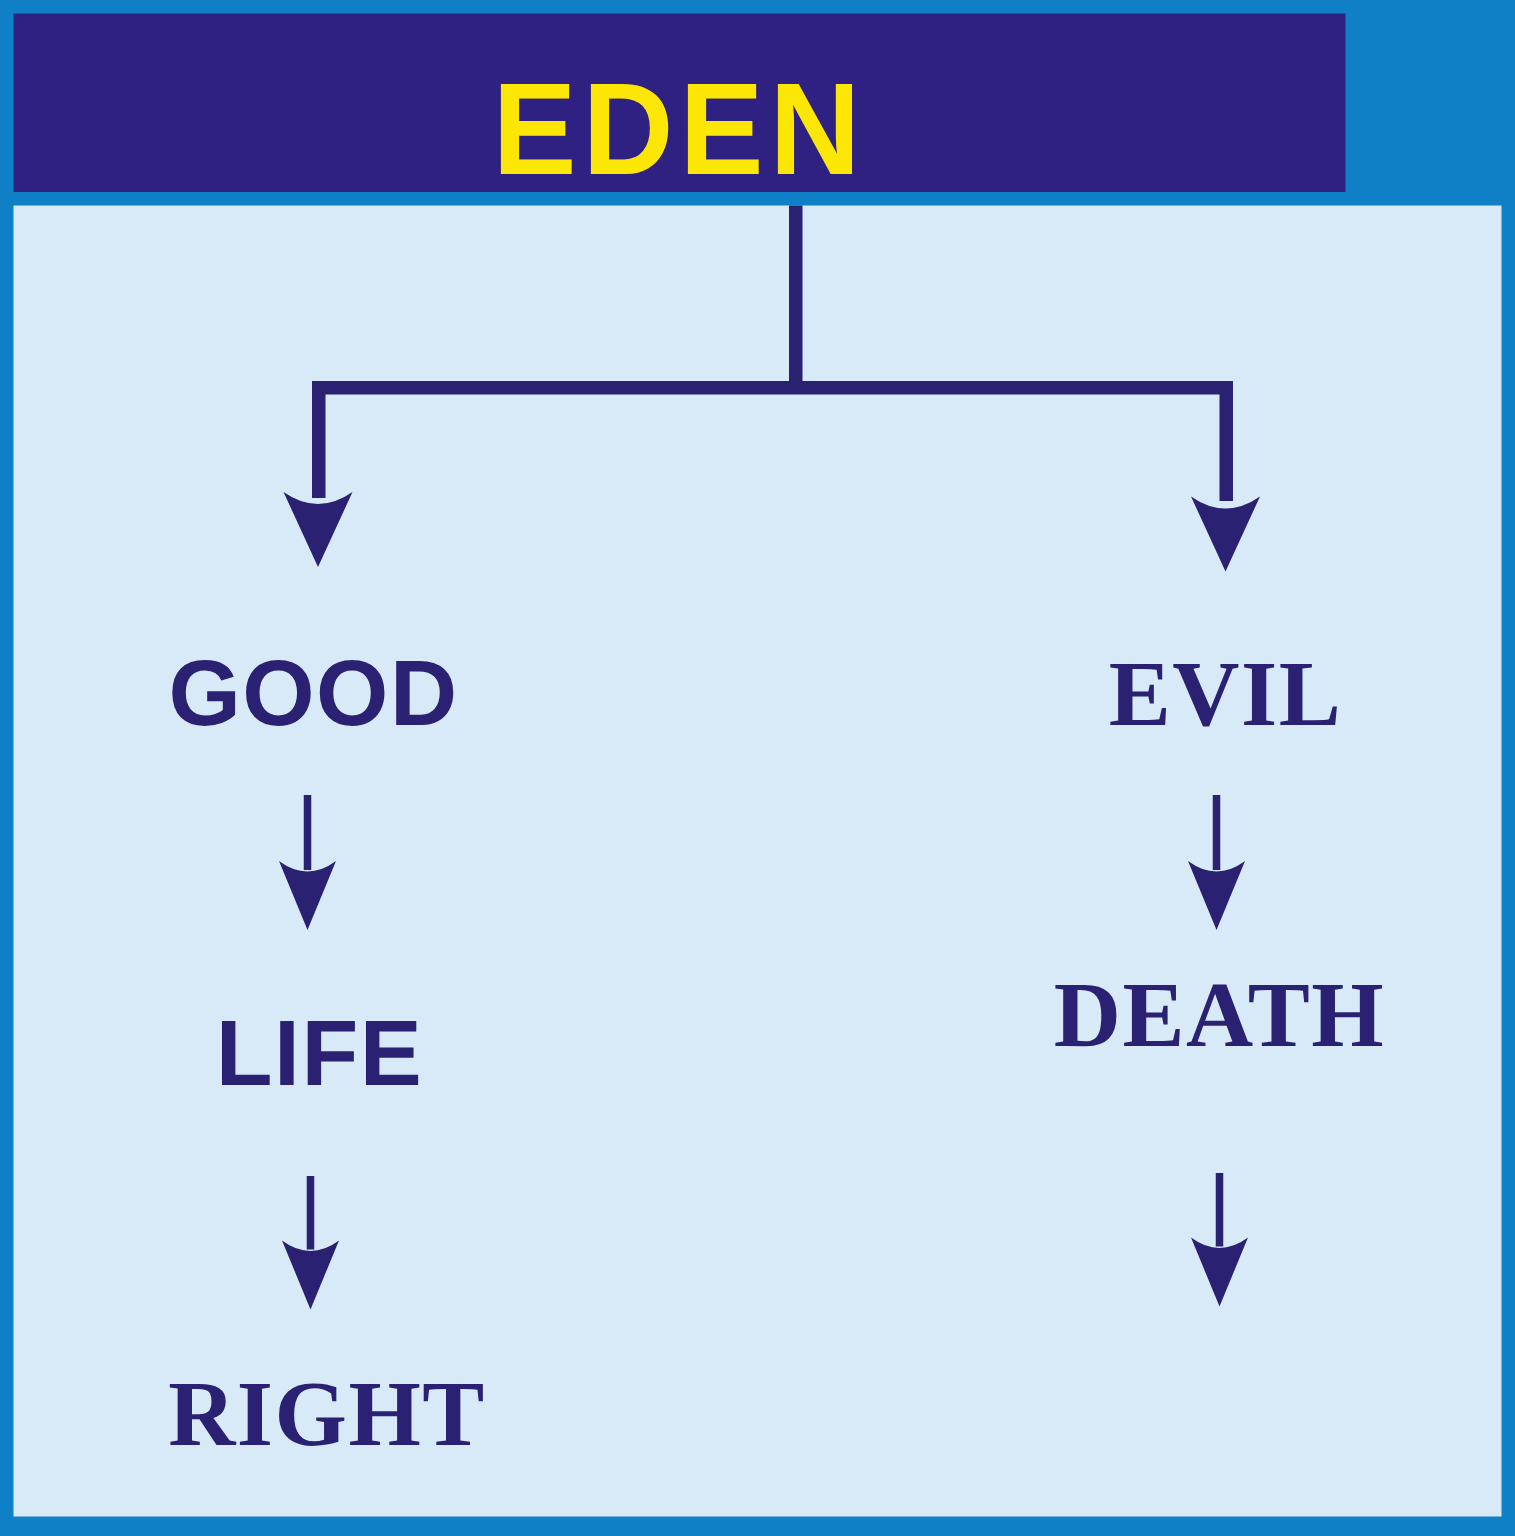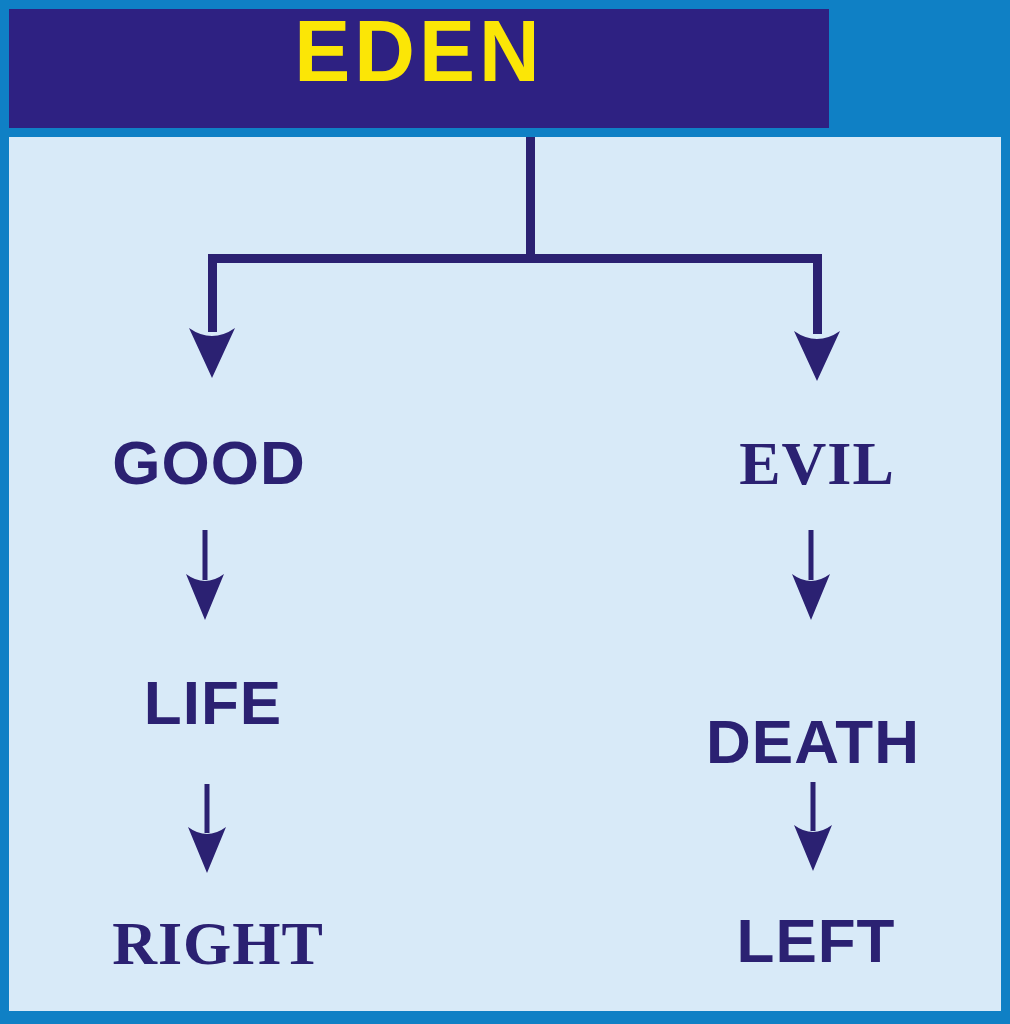--- a/index.html
+++ b/index.html
@@ -5,23 +5,23 @@
   html,body{margin:0;padding:0;background:#9fb9cc;}
   .stage{
     position:relative;
     width:1010px;height:1024px;
     margin:0 auto;
     background:var(--frame-blue,#0f80c5);
     font-family:"Liberation Sans",sans-serif;
     overflow:hidden;
   }
   .banner{
-    position:absolute;left:9px;top:9px;width:820px;height:119px;
+    position:absolute;left:9px;top:9px;width:888px;height:119px;
     background:var(--header-navy,#2e2182);
-    display:flex;align-items:flex-start;justify-content:center;
+    display:flex;align-items:flex-end;justify-content:center;
   }
   .banner-title{
     color:var(--title-yellow,#fbe606);
     font-size:84px;font-weight:900;letter-spacing:4px;
     transform:scaleY(1.04);
     line-height:1;
   }
   .panel{
     position:absolute;left:9px;top:137px;width:992px;height:874px;
     background:var(--panel-blue,#d8eaf8);
@@ -63,22 +63,21 @@
     <svg width="48" height="52" viewBox="0 0 48 52">
       <path d="M1 1 Q24 17 47 1 L24 51 Z" fill="#2b2172"></path>
     </svg>
   </div>
 
   <div class="node-label" style="left:209px;top:432px;">GOOD</div>
   <div class="node-label" style="left:213px;top:672px;">LIFE</div>
   <div class="node-label" style="left:218px;top:912px;font-family:Liberation Serif, serif;">RIGHT</div>
 
   <div class="node-label" style="left:817px;top:432px;font-family:Liberation Serif, serif;">EVIL</div>
-  <div class="node-label" style="left:813px;top:711px;">DEATH</div>
-  <div class="node-label" style="left:816px;top:910px;">LEFT</div>
+  <div class="node-label" style="left:813px;top:646px;font-family:Liberation Serif, serif;">DEATH</div>
 
   <div class="small-arrow" style="left:205px;top:530px;">
     <svg width="40" height="91" viewBox="0 0 40 91">
       <rect x="17.5" y="0" width="5" height="50" fill="#2b2172"></rect>
       <path d="M1 44 Q20 58 39 44 L20 90 Z" fill="#2b2172"></path>
     </svg>
   </div>
   <div class="small-arrow" style="left:811px;top:530px;">
     <svg width="40" height="91" viewBox="0 0 40 91">
       <rect x="17.5" y="0" width="5" height="50" fill="#2b2172"></rect>

